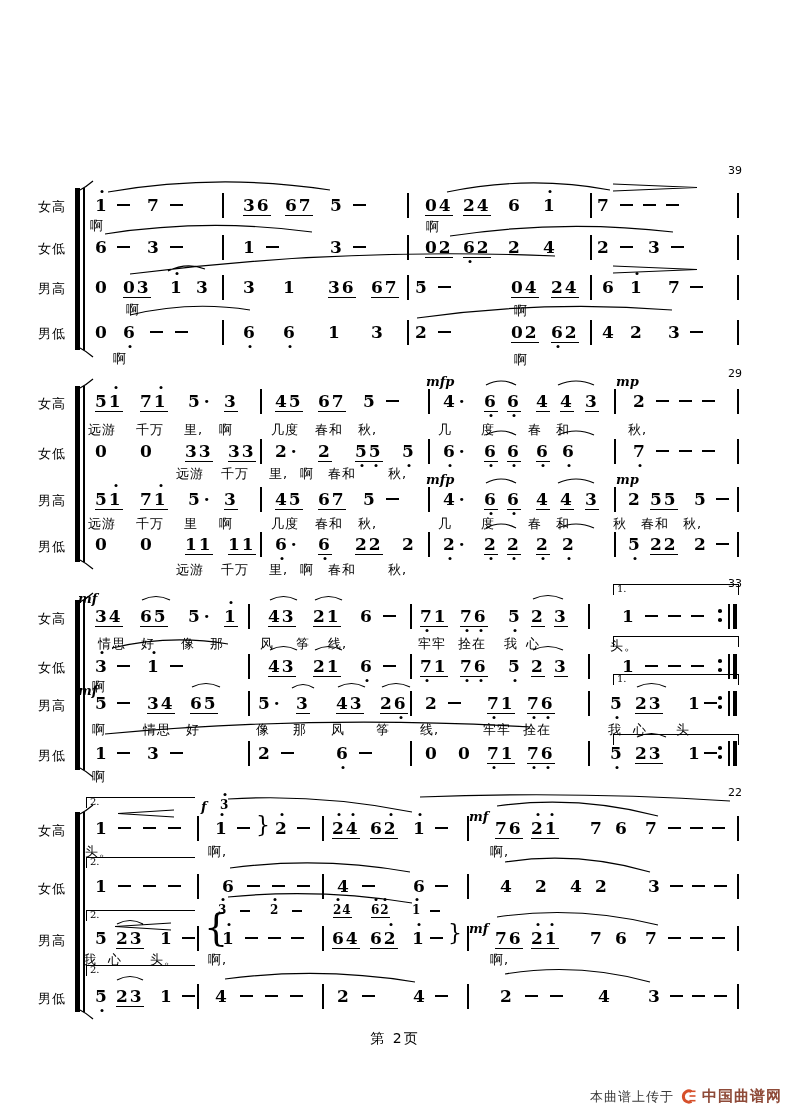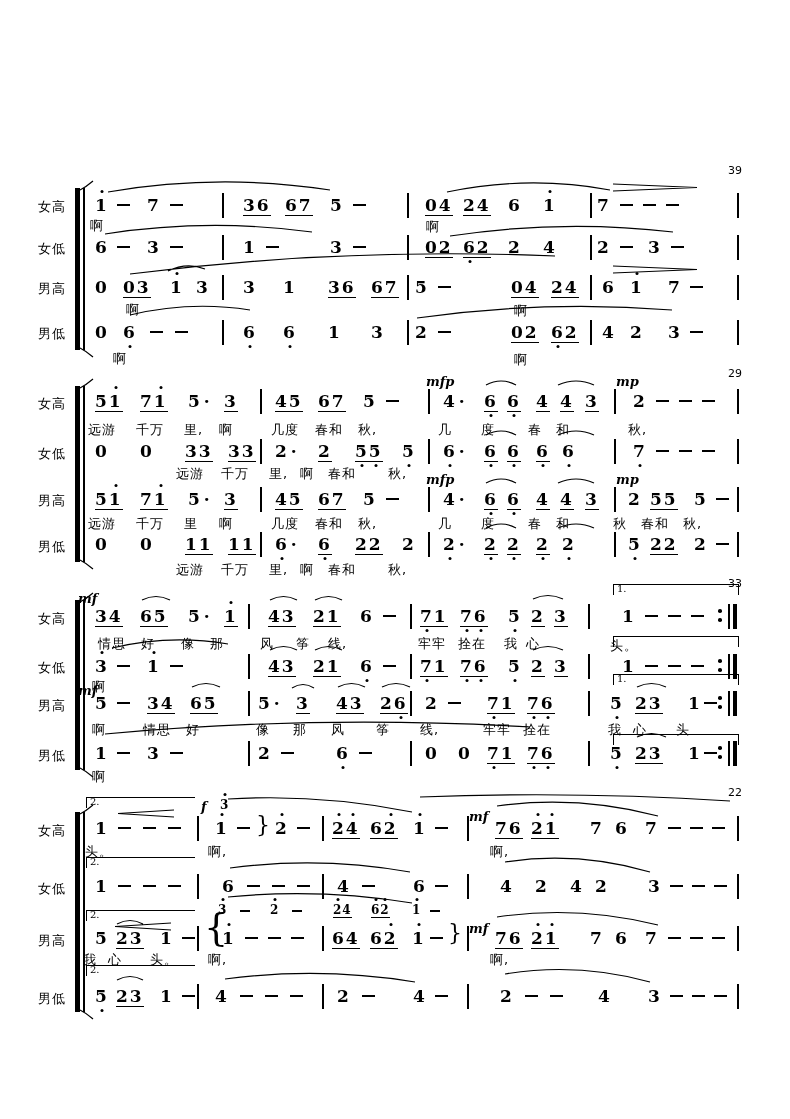--- a/index.html
+++ b/index.html
@@ -548,13 +548,26 @@
       <div class="volta" style="left: 86px; top: 857px; width: 108px;">
         <b>2.</b>
       </div>
       <div class="volta" style="left: 86px; top: 910px; width: 108px;">
         <b>2.</b>
       </div>
       <div class="volta" style="left: 86px; top: 965px; width: 108px;">
         <b>2.</b>
       </div>
     </div>
+  <div class="footer">第 2页</div>
+  <div class="watermark">
+    <span class="wm-pre">本曲谱上传于</span>
+    <span class="wm-logo">
+      <svg viewBox="0 0 20 17" width="20" height="17">
+        <path d="M13.5 3.5 A5.6 5.6 0 1 0 13.5 13.5" fill="none" stroke="#d6502b" stroke-width="3"></path>
+        <rect x="11.5" y="2.5" width="6" height="1.6" fill="#d6502b"></rect>
+        <rect x="11.5" y="7.2" width="6" height="1.6" fill="#d6502b"></rect>
+        <rect x="11.5" y="11.9" width="6" height="1.6" fill="#d6502b"></rect>
+      </svg>
+    </span>
+    <span class="wm-site">中国曲谱网</span>
+  </div>
 </div>
 
 </body></html>

